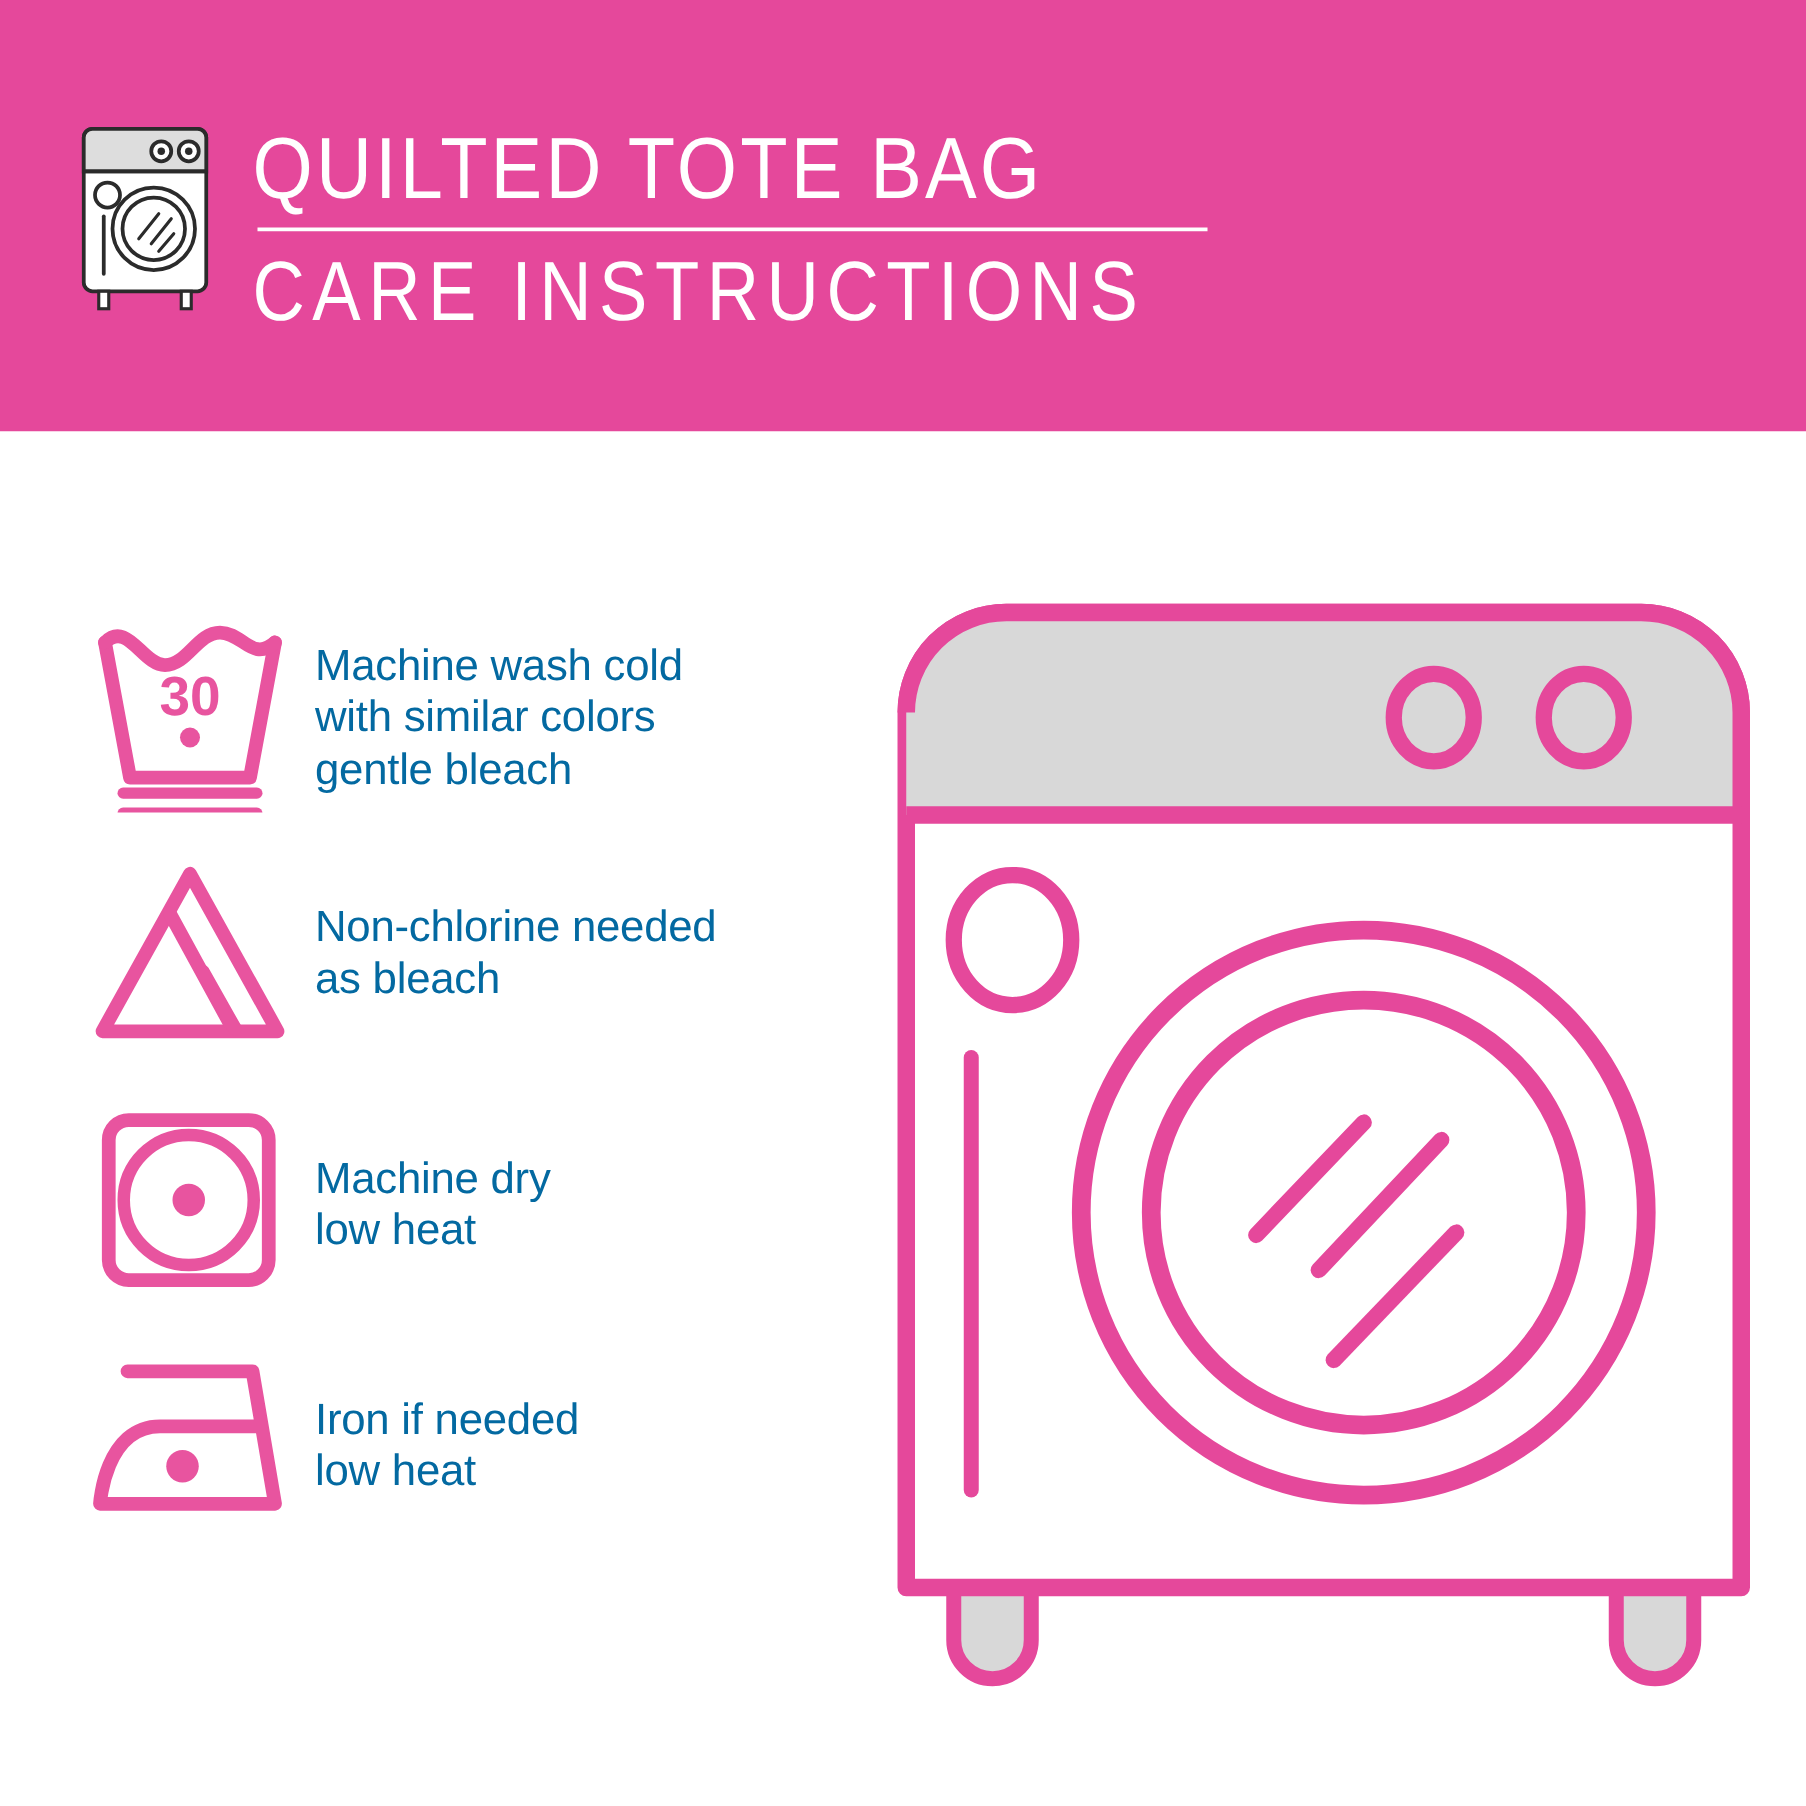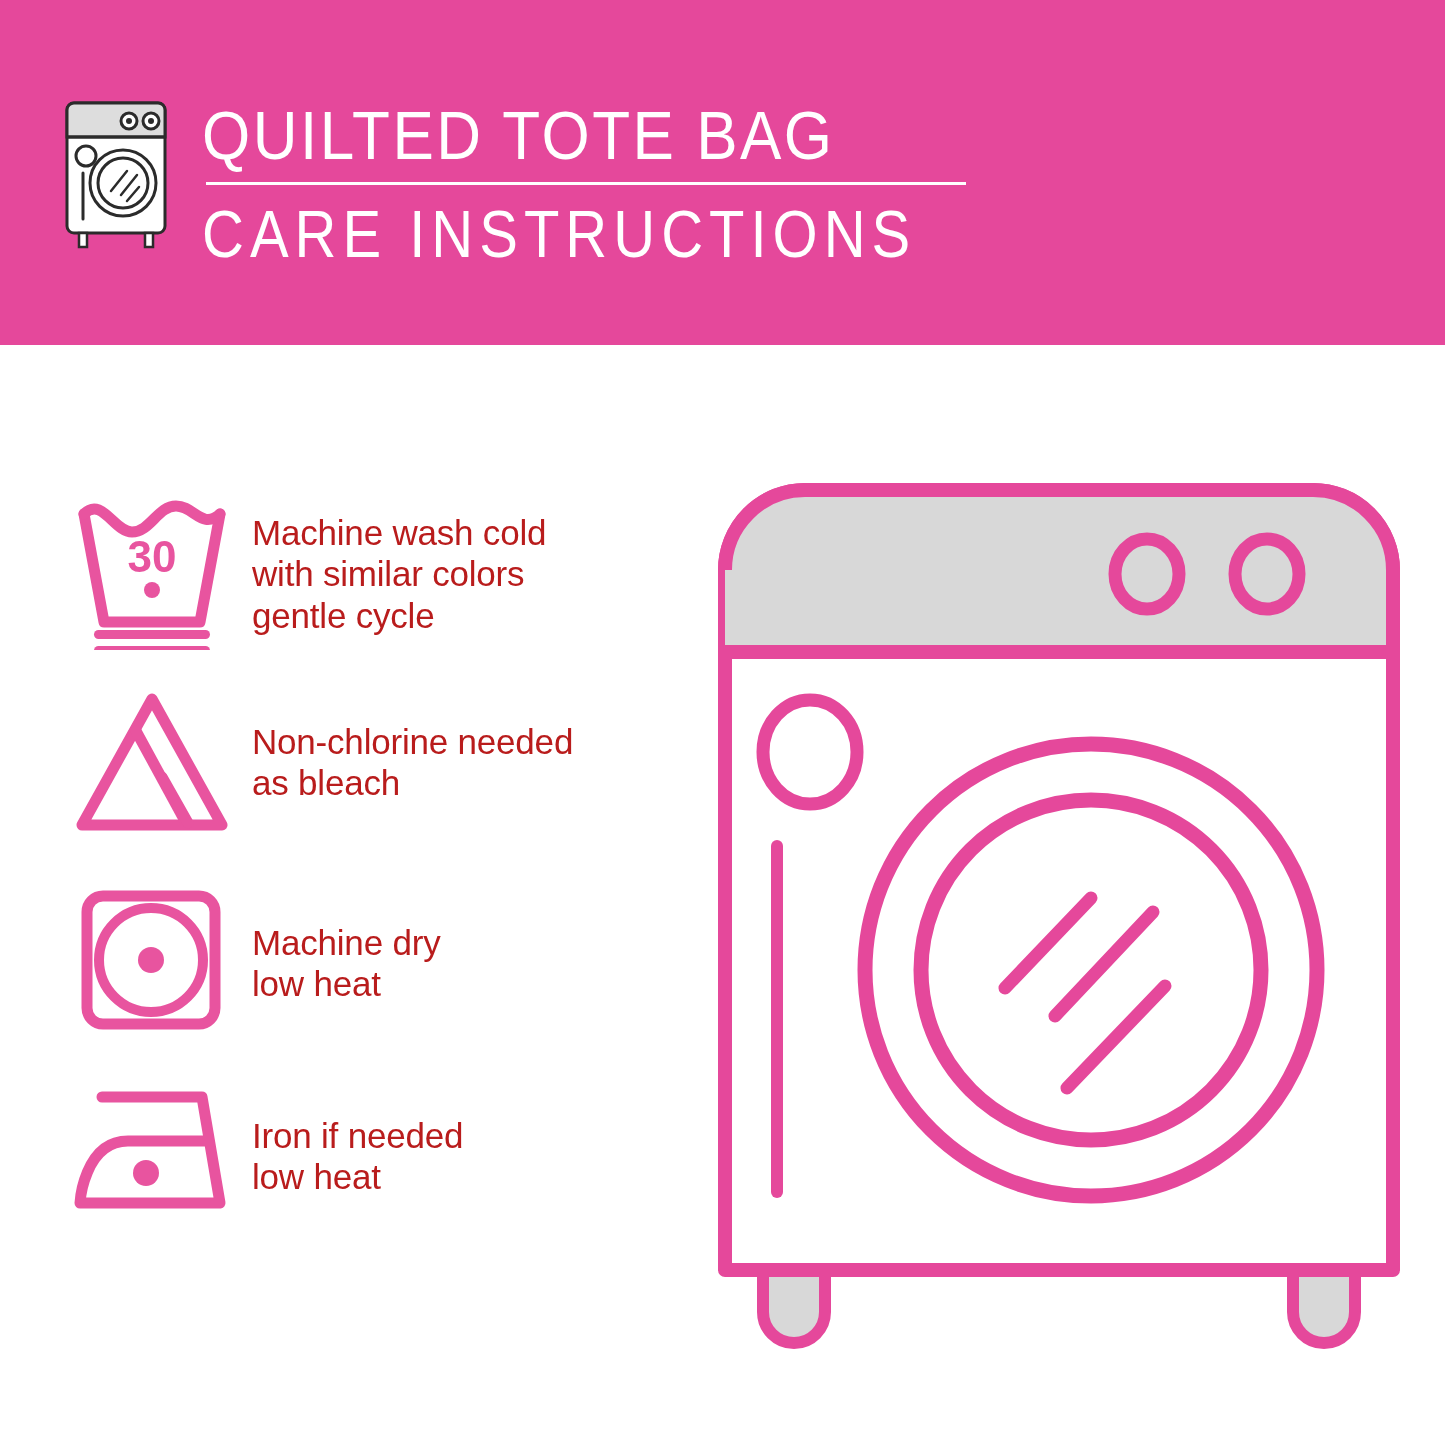--- a/index.html
+++ b/index.html
@@ -64,21 +64,21 @@
     flex:0 0 auto;
     width:180px;
     display:flex; align-items:flex-start; justify-content:flex-start;
   }
   .care-label {
     flex:1 1 auto;
     padding-left:10px;
     font-family:"Liberation Sans", sans-serif;
     font-size:35px;
     font-weight:400;
-    color:#b91c1c;
+    color:#0369a1;
     line-height:1.18;
     letter-spacing:-0.2px;
   }
   .care-label .ln { display:block; }
 
   .row-wash .care-label { padding-top:22px; }
   .row-bleach .care-label { padding-top:36px; }
   .row-dry .care-label { padding-top:42px; }
   .row-iron .care-label { padding-top:40px; }
 
@@ -145,21 +145,21 @@
 
           <circle cx="90" cy="100" r="8" fill="#e8549f"></circle>
 
           <rect x="32" y="140" width="116" height="9" rx="4.5" fill="#e8549f"></rect>
           <rect x="32" y="156" width="116" height="9" rx="4.5" fill="#e8549f"></rect>
         </svg>
       </div>
       <div class="care-label">
         <span class="ln">Machine wash cold</span>
         <span class="ln">with similar colors</span>
-        <span class="ln">gentle cycle</span>
+        <span class="ln">gentle bleach</span>
       </div>
     </div>
 
     <div class="care-row row-bleach">
       <div class="care-icon">
         <svg viewBox="0 0 180 160" width="180" height="160">
           <path d="M90 14 L160 140 L20 140 Z" fill="none" stroke="#e8549f" stroke-width="11" stroke-linejoin="round"></path>
           <line x1="74" y1="46" x2="122" y2="134" stroke="#e8549f" stroke-width="11" stroke-linecap="round"></line>
           <line x1="100" y1="92" x2="126" y2="138" stroke="#e8549f" stroke-width="11" stroke-linecap="round"></line>
         </svg>

